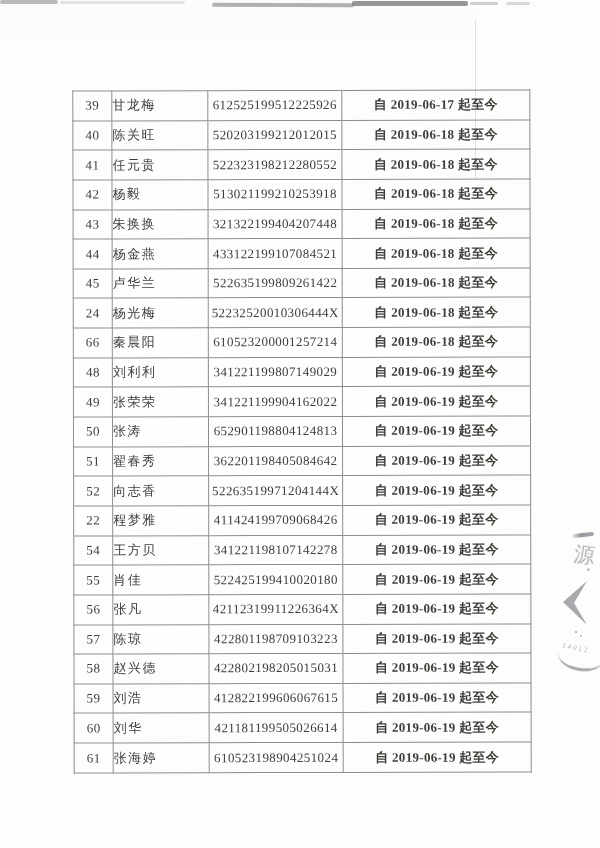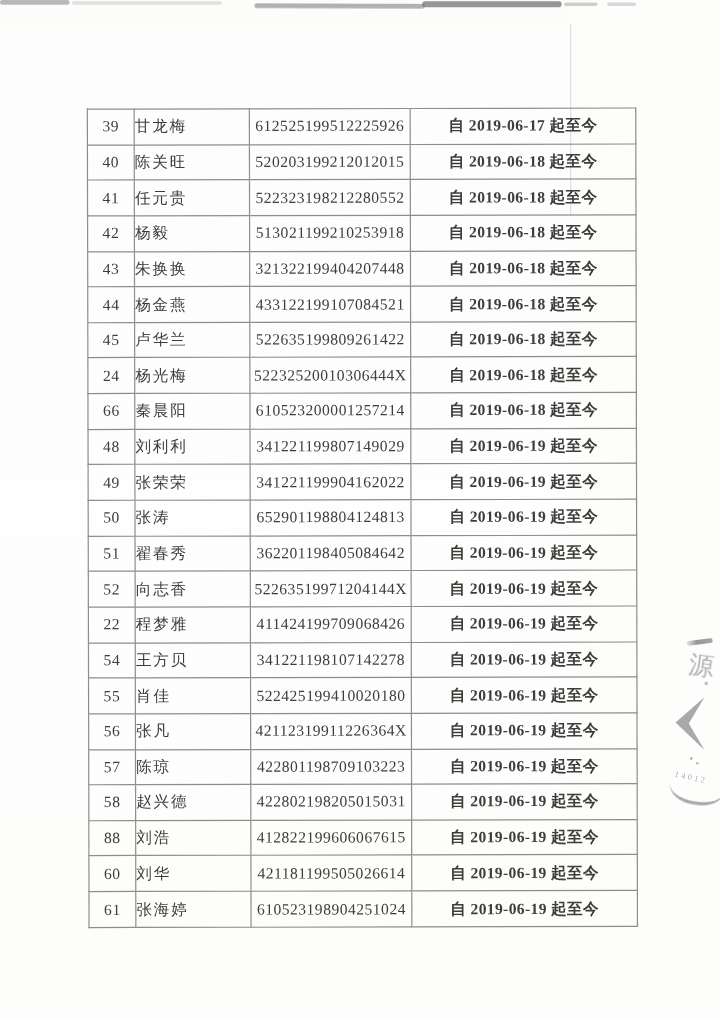--- a/index.html
+++ b/index.html
@@ -289,21 +289,21 @@
     </tr>
 
     <tr>
       <td class="c-no">58</td>
       <td class="c-name">赵兴德</td>
       <td class="c-id">422802198205015031</td>
       <td class="c-period">自 2019-06-19 起至今</td>
     </tr>
 
     <tr>
-      <td class="c-no">88</td>
+      <td class="c-no">59</td>
       <td class="c-name">刘浩</td>
       <td class="c-id">412822199606067615</td>
       <td class="c-period">自 2019-06-19 起至今</td>
     </tr>
 
     <tr>
       <td class="c-no">60</td>
       <td class="c-name">刘华</td>
       <td class="c-id">421181199505026614</td>
       <td class="c-period">自 2019-06-19 起至今</td>

